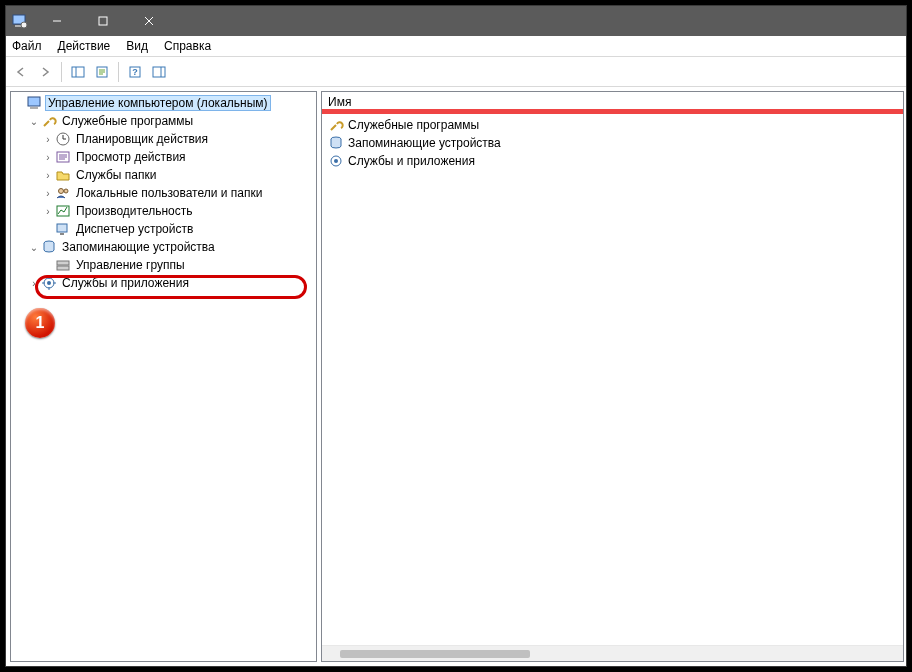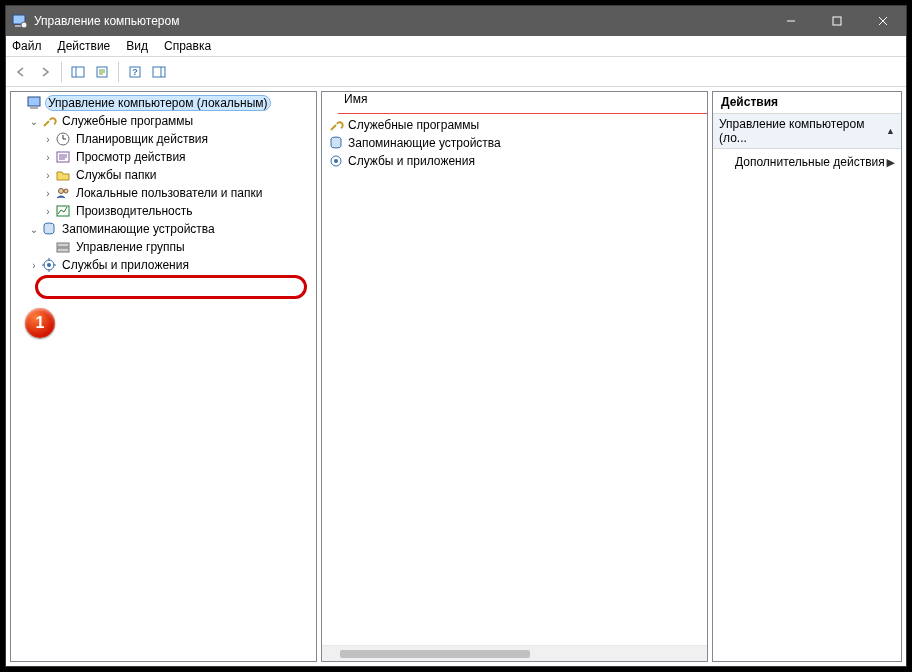--- a/index.html
+++ b/index.html
@@ -124,31 +124,30 @@
   .tree-row .exp { width:14px; text-align:center; color:#666; font-size:10px; cursor:pointer;}
   .tree-row .ticon {
     width:16px; height:16px; margin-right:3px;
     display:inline-flex; align-items:center; justify-content:center;
   }
   .tree-row.selected .label {
     background:#cde8ff;
     outline:1px solid #7eb4ea;
     padding:0 2px;
   }
-  .tree-row .label { padding:0 2px;border-radius:7px; }
+  .tree-row .label { padding:0 2px; }
 
   
   .cheader {
     height:22px;
-    border-bottom:1px solid #ef4444;
-    display:flex;
-    align-items:flex-start;
+    border-bottom:5px solid #ef4444;
+    display:flex;
+    align-items:flex-end;
     padding-left:6px;
     background:#fff;
-    margin-left:16px;
   }
   .cheader .col {
     font-size:12px;
   }
   .clist {
     flex:1;
     padding:2px 0;
     overflow:hidden;
   }
   .crow {
@@ -223,21 +222,20 @@
 <div class="outer">
 
   <div class="titlebar">
     <span class="app-icon">
       <svg class="icon-monitor" viewBox="0 0 16 16">
           <rect x="1" y="2" width="12" height="9" fill="#9cc7ff" stroke="#2d4d80"></rect>
           <rect x="3" y="12" width="8" height="2" fill="#b0b0b0"></rect>
           <circle cx="12" cy="12" r="3" fill="#f2f2f2" stroke="#666"></circle>
         </svg>
     </span>
-    <span class="title">Управление компьютером</span>
     <div class="win-controls">
       <div class="win-btn">
           <svg width="10" height="10">
             <line x1="1" y1="5" x2="9" y2="5"></line>
           </svg>
         </div>
       <div class="win-btn">
           <svg width="10" height="10">
             <rect x="1" y="1" width="8" height="8"></rect>
           </svg>
@@ -384,20 +382,31 @@
           <span class="exp">›</span>
           <span class="ticon">
             <svg width="16" height="16">
                 <rect x="2" y="3" width="12" height="10" fill="#fff" stroke="#1f7a2e"></rect>
                 <polyline points="3,11 6,7 9,9 12,4" fill="none" stroke="#1f7a2e"></polyline>
               </svg>
           </span>
           <span class="label">Производительность</span>
         </div>
 
+        <div class="tree-row">
+          <span class="indent" style="width:28px"></span>
+          <span class="exp"></span>
+          <span class="ticon">
+            <svg width="16" height="16">
+                <rect x="2" y="3" width="10" height="8" fill="#cfe1f5" stroke="#3b6fa8"></rect>
+                <rect x="5" y="12" width="4" height="2" fill="#888"></rect>
+              </svg>
+          </span>
+          <span class="label">Диспетчер устройств</span>
+        </div>
 
         <div class="tree-row">
           <span class="indent" style="width:14px"></span>
           <span class="exp">⌄</span>
           <span class="ticon">
             <svg width="16" height="16">
                 <ellipse cx="8" cy="4" rx="5" ry="2" fill="#cfe1f5" stroke="#3b6fa8"></ellipse>
                 <path d="M3 4 v7 a5 2 0 0 0 10 0 v-7" fill="#cfe1f5" stroke="#3b6fa8"></path>
               </svg>
           </span>
@@ -467,26 +476,15 @@
               </svg>
             </span>
           <span>Службы и приложения</span>
         </div>
       </div>
       <div class="hscroll">
         <div class="thumb"></div>
       </div>
     </div>
 
-    <div class="actions-pane">
-      <div class="aheader">Действия</div>
-      <div class="agroup">
-        <span>Управление компьютером (ло...</span>
-        <span class="up">▲</span>
-      </div>
-      <div class="aitem">
-        <span>Дополнительные действия</span>
-        <span class="chev">▶</span>
-      </div>
-    </div>
 
   </div>
 </div>
 
 </body></html>

